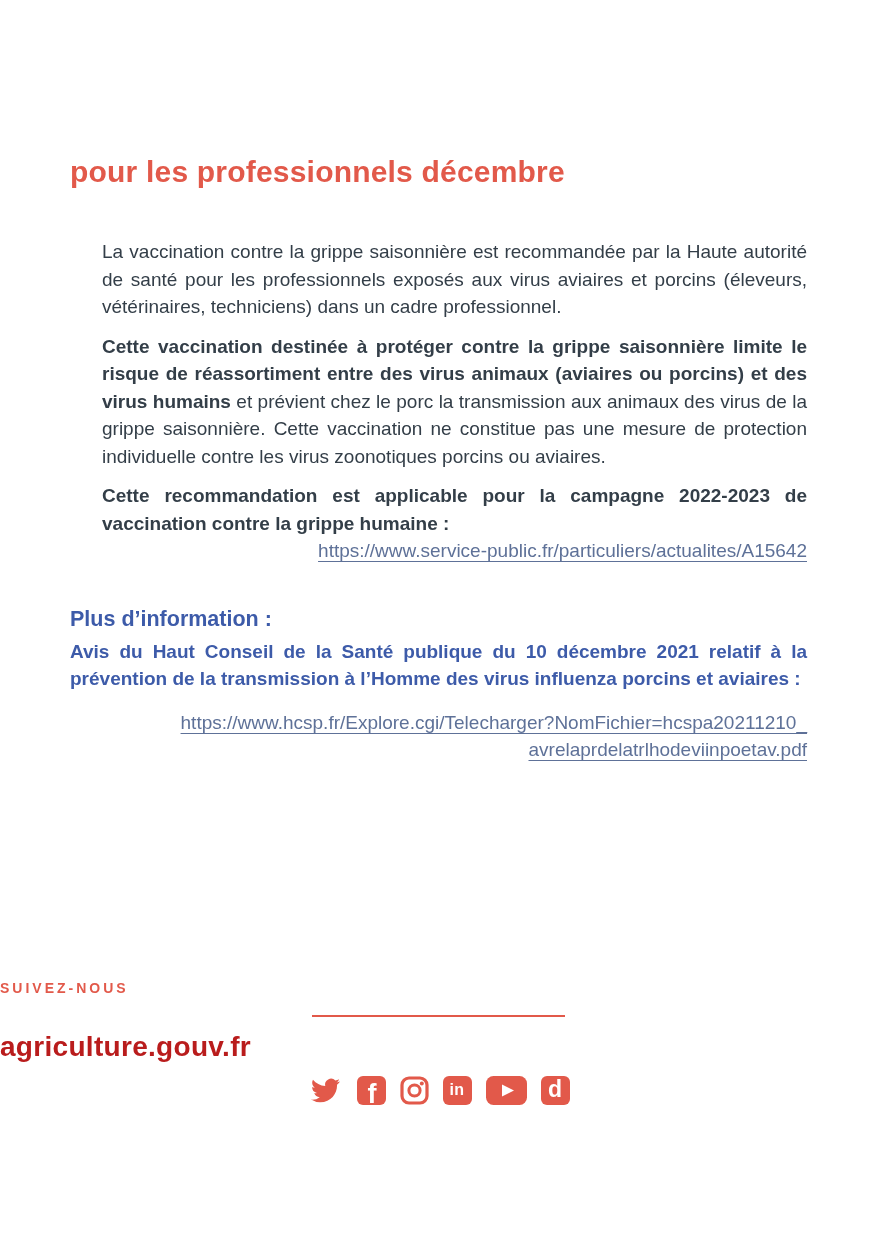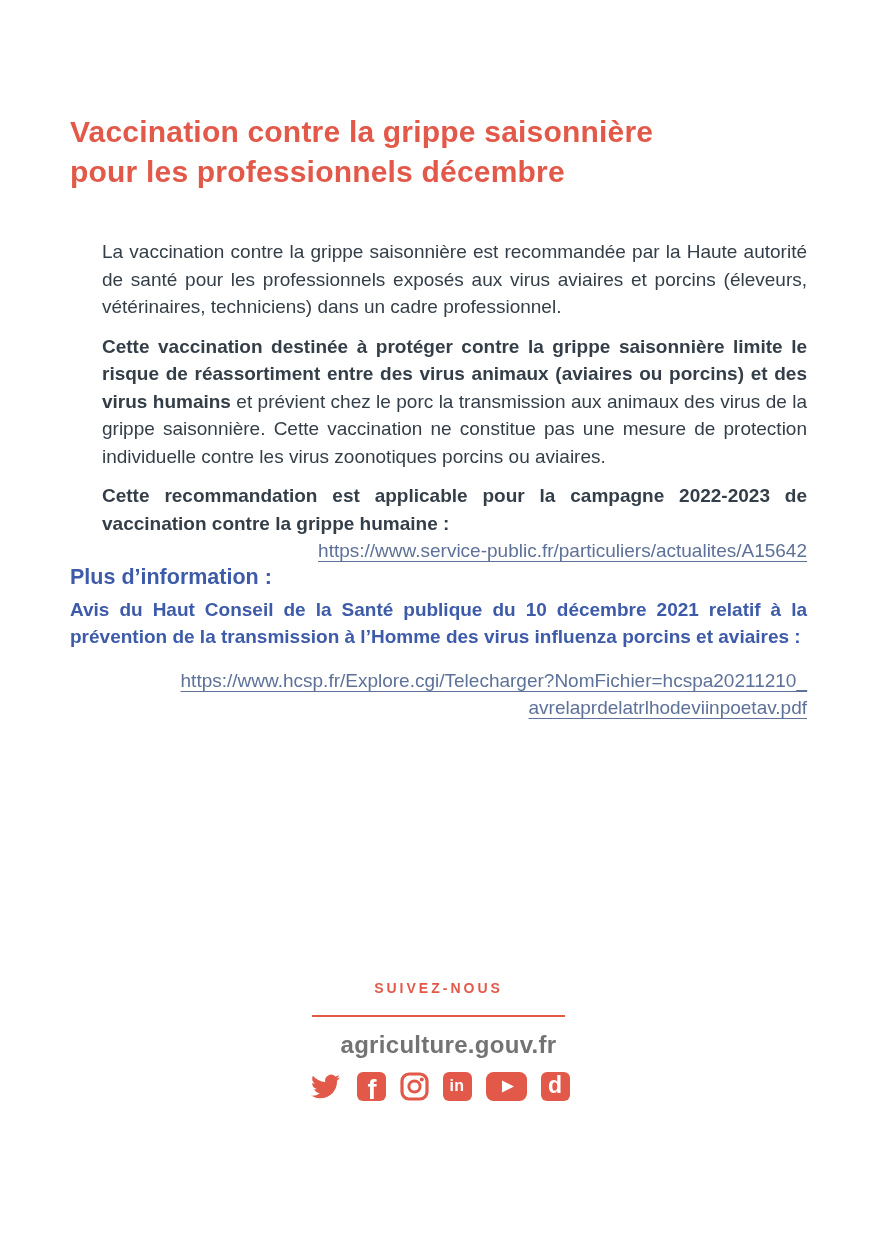--- a/index.html
+++ b/index.html
@@ -41,62 +41,62 @@
     text-underline-offset: 4px;
     font-weight: 400;
     cursor: pointer;
   }
   .link-line {
     font-size: 19px;
     line-height: 27.5px;
     text-align: right;
   }
   .more-info-heading {
+    margin-top: 42px;
     color: #3D5BA9;
     font-size: 21.5px;
     font-weight: 700;
   }
   .more-info-body {
     margin-top: 6px;
     font-size: 19px;
     line-height: 27.5px;
     text-align: justify;
     color: #3D5BA9;
     font-weight: 700;
   }
   .more-info-link {
     margin-top: 16px;
   }
   footer {
     position: absolute;
     left: 0;
     top: 980px;
     width: 877px;
-    text-align: center;
+    text-align: left;
   }
   .follow-label {
     color: #E2594A;
     font-size: 14px;
     font-weight: 700;
     letter-spacing: 3px;
   }
   .footer-divider {
     width: 253px;
     height: 2px;
     background: #E2594A;
     border: none;
     margin: 19px auto 0 auto;
   }
   .site-name {
     margin-top: 14px;
-    color: #737373;
-    font-size: 24px;
+    color: #b91c1c;
+    font-size: 28px;
     font-weight: 700;
     letter-spacing: 0.3px;
-    margin-left: 20px;
   }
   .social-row {
     margin-top: 13px;
     display: flex;
     justify-content: center;
     align-items: center;
     gap: 14px;
   }
   .social-row a { display: inline-flex; cursor: pointer; text-decoration: none; }
   .badge {
@@ -113,21 +113,21 @@
   }
   .badge.fb span { font-size: 27px; transform: translate(1px, 4px); }
   .badge.li span { font-size: 16px; transform: translateY(-1px); letter-spacing: 0.5px; }
   .badge.dm span { font-size: 23px; transform: translateY(-1px); }
 </style>
 </head>
 <body>
 
 <div class="content">
 
-  <h1 class="doc-title"><span>Vaccination contre la grippe saisonnière</span><br><span>pour les professionnels décembre</span></h1>
+  <h1 class="doc-title"><br><span>pour les professionnels décembre</span></h1>
 
   <p class="body-par par-1">La vaccination contre la grippe saisonnière est recommandée par la Haute autorité de santé pour les professionnels exposés aux virus aviaires et porcins (éleveurs, vétérinaires, techniciens) dans un cadre professionnel.</p>
 
   <p class="body-par par-2"><span class="bold">Cette vaccination destinée à protéger contre la grippe saisonnière limite le risque de réassortiment entre des virus animaux (aviaires ou porcins) et des virus humains</span><span> et prévient chez le porc la transmission aux animaux des virus de la grippe saisonnière. Cette vaccination ne constitue pas une mesure de protection individuelle contre les virus zoonotiques porcins ou aviaires.</span></p>
 
   <p class="body-par par-3 bold">Cette recommandation est applicable pour la campagne 2022-2023 de vaccination contre la grippe humaine :</p>
   <div class="link-line">
     <a class="doc-link" href="#">https://www.service-public.fr/particuliers/actualites/A15642</a>
   </div>
 

